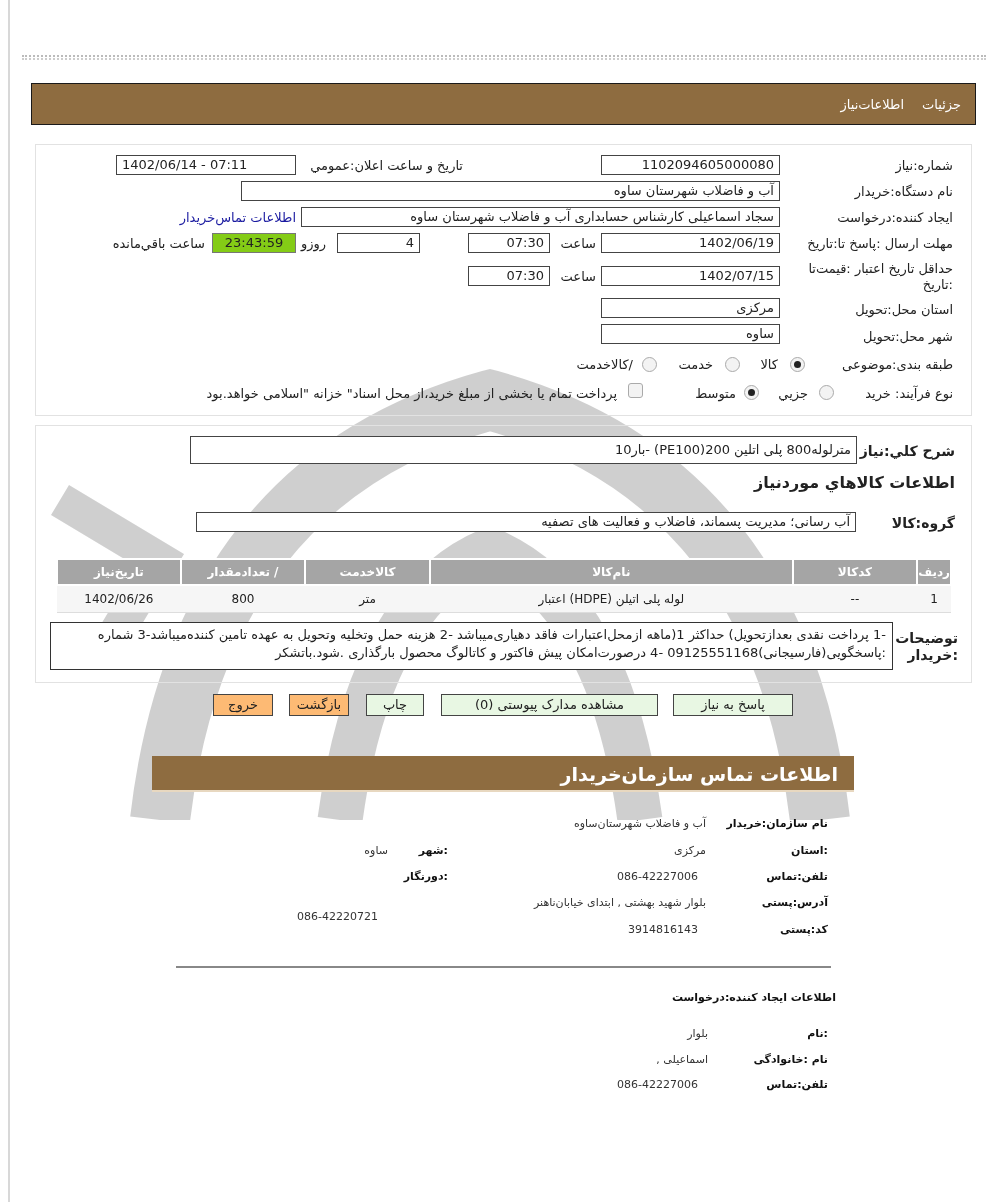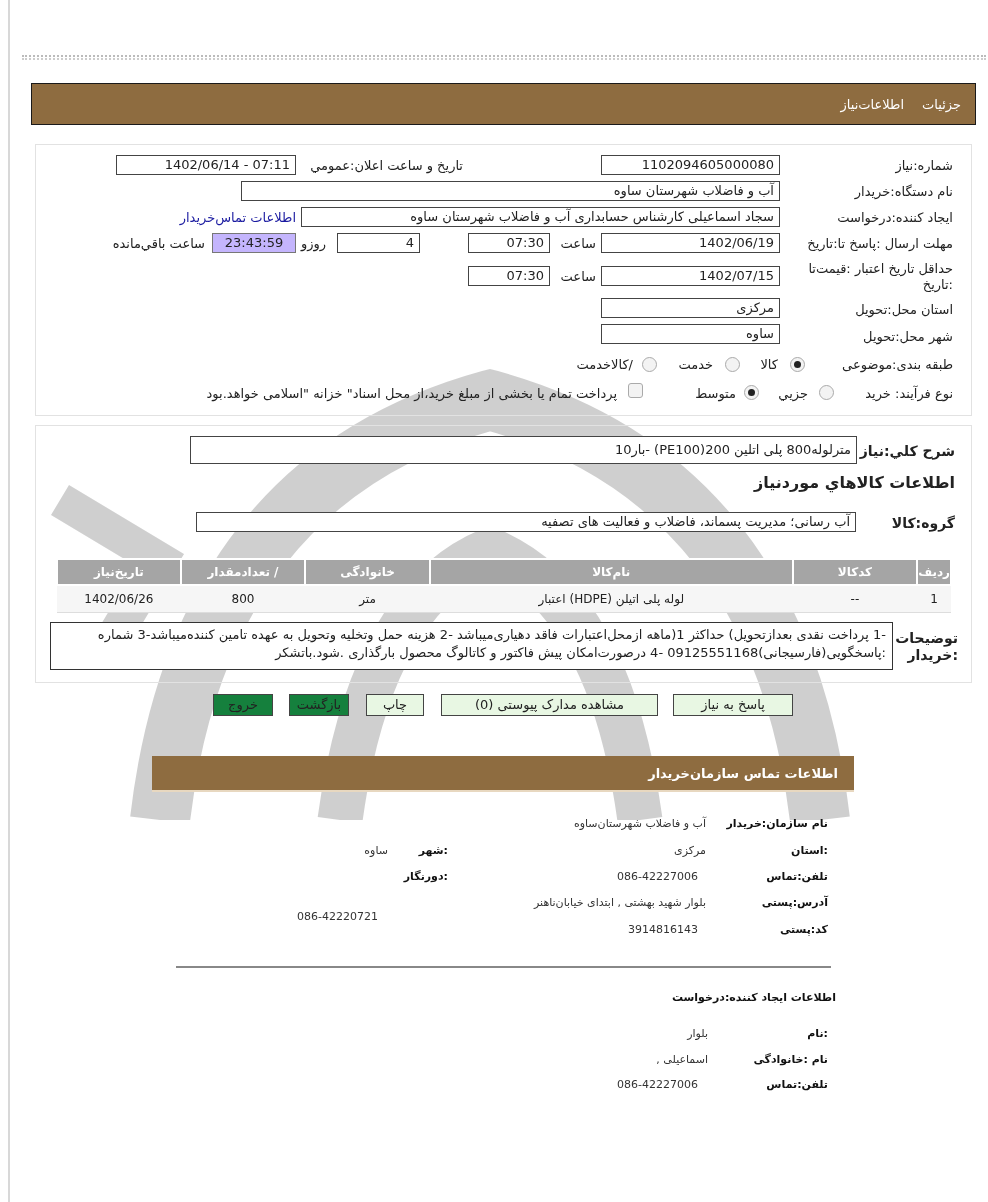--- a/index.html
+++ b/index.html
@@ -12,36 +12,36 @@
   .header-bar { position: absolute; left: 31px; top: 83px; width: 945px; height: 42px;
     background: #8e6c40; border: 1px solid #1a1a1a; direction: rtl; color: #fff; font-size: 13px;
     display: flex; align-items: center; padding-right: 14px; gap: 18px; }
   .panel { position: absolute; background: transparent; border: 1px solid #e2e2e2; }
   .p1 { left: 35px; top: 144px; width: 937px; height: 272px; }
   .p2 { left: 35px; top: 425px; width: 937px; height: 258px; }
   .lbl { position: absolute; direction: rtl; text-align: right; font-size: 13px; color: #222; white-space: nowrap; }
   .box { position: absolute; border: 1px solid #444; background: #fff; direction: rtl; text-align: right;
     font-size: 13px; padding: 0 5px; height: 20px; line-height: 18px; white-space: nowrap; overflow: hidden; }
   .box.ltr { direction: ltr; }
-  .box.timer { background: #c4b5fd; border-color: #777; text-align: center; }
+  .box.timer { background: #84cc16; border-color: #777; text-align: center; }
   .link { color: #1a1aa0; }
   .radio { position: absolute; width: 15px; height: 15px; border-radius: 50%; border: 1px solid #aaa; background: #f3f3f3; }
   .radio.on::after { content: ""; position: absolute; left: 3px; top: 3px; width: 7px; height: 7px; border-radius: 50%; background: #222; }
   .check { position: absolute; width: 15px; height: 15px; border-radius: 3px; border: 1px solid #aaa; background: #f3f3f3; }
   .bold { font-weight: bold; }
   table.items { position: absolute; left: 56px; top: 558px; width: 896px; border-collapse: collapse; direction: rtl; font-size: 12px; }
   table.items th { background: #a5a5a5; color: #fff; height: 26px; font-weight: bold; border: 2px solid #fff; }
   table.items td { height: 27px; text-align: center; background: #f6f6f6; border-bottom: 1px solid #ddd; }
   .desc-box { position: absolute; left: 50px; top: 622px; width: 843px; height: 48px; border: 1px solid #333; background: #fff;
     direction: rtl; text-align: right; font-size: 13px; padding: 3px 6px; line-height: 18px; }
   .btn { position: absolute; top: 694px; height: 22px; border: 1px solid #444; font-size: 13px; text-align: center; line-height: 20px; direction: rtl; cursor: pointer; }
   .btn.green { background: #e8f7e3; }
-  .btn.pink { background: #15803d; }
+  .btn.pink { background: #fdba74; }
   .contact-bar { position: absolute; left: 152px; top: 756px; width: 702px; height: 36px; background: #8e6c40; border-bottom: 2px solid #e8d8c0;
-    direction: rtl; color: #fff; font-weight: bold; font-size: 13px; padding-right: 16px; line-height: 36px; }
+    direction: rtl; color: #fff; font-weight: bold; font-size: 19px; padding-right: 16px; line-height: 36px; }
   .c-lbl { position: absolute; direction: rtl; font-size: 11px; font-weight: bold; color: #111; white-space: nowrap; }
   .c-val { position: absolute; direction: rtl; font-size: 11px; color: #333; white-space: nowrap; }
   .hr2 { position: absolute; left: 176px; top: 966px; width: 655px; height: 2px; background: #888; }
 </style>
 </head>
 <body>
 
 <div class="left-rule"></div>
 <div class="dotted-rule"></div>
 
@@ -54,21 +54,21 @@
 <div class="header-bar">
   <span>جزئیات</span>
   <span>اطلاعات‌نیاز</span>
 </div>
 
 <div class="panel p1"></div>
 
 <span class="lbl" style="right:35px;top:158px">شماره:نیاز</span>
 <div class="box ltr" style="left:601px;top:155px;width:179px;text-align:right">1102094605000080</div>
 <span class="lbl" style="right:525px;top:158px">تاریخ و ساعت اعلان:عمومي</span>
-<div class="box ltr" style="left:116px;top:155px;width:180px;text-align:right">1402/06/14 - 07:11</div>
+<div class="box ltr" style="left:116px;top:155px;width:180px;text-align:left">1402/06/14 - 07:11</div>
 
 <span class="lbl" style="right:35px;top:184px">نام دستگاه:خریدار</span>
 <div class="box" style="left:241px;top:181px;width:539px">آب و فاضلاب شهرستان ساوه</div>
 
 <span class="lbl" style="right:35px;top:210px">ایجاد کننده:درخواست</span>
 <div class="box" style="left:301px;top:207px;width:479px">سجاد اسماعیلی کارشناس حسابداری آب و فاضلاب شهرستان ساوه</div>
 <span class="lbl link" style="right:692px;top:210px">اطلاعات تماس‌خریدار</span>
 
 <span class="lbl" style="right:35px;top:236px">مهلت ارسال :پاسخ تا:تاریخ</span>
 <div class="box ltr" style="left:601px;top:233px;width:179px;text-align:right">1402/06/19</div>
@@ -114,21 +114,21 @@
 
 <span class="lbl bold" style="right:33px;top:515px;font-size:14px">گروه:کالا</span>
 <div class="box" style="left:196px;top:512px;width:660px">آب رسانی؛ مدیریت پسماند، فاضلاب و فعالیت های تصفیه</div>
 
 <table class="items">
   <thead>
     <tr>
       <th style="width:32px">ردیف</th>
       <th style="width:125px">کدکالا</th>
       <th style="width:365px">نام‌کالا</th>
-      <th style="width:125px">خانوادگی</th>
+      <th style="width:125px">کالاخدمت</th>
       <th style="width:125px">/ تعدادمقدار</th>
       <th style="width:124px">تاریخ‌نیاز</th>
     </tr>
   </thead>
   <tbody>
     <tr>
       <td>1</td>
       <td>--</td>
       <td>لوله پلی اتیلن (HDPE) اعتبار</td>
       <td>متر</td>

